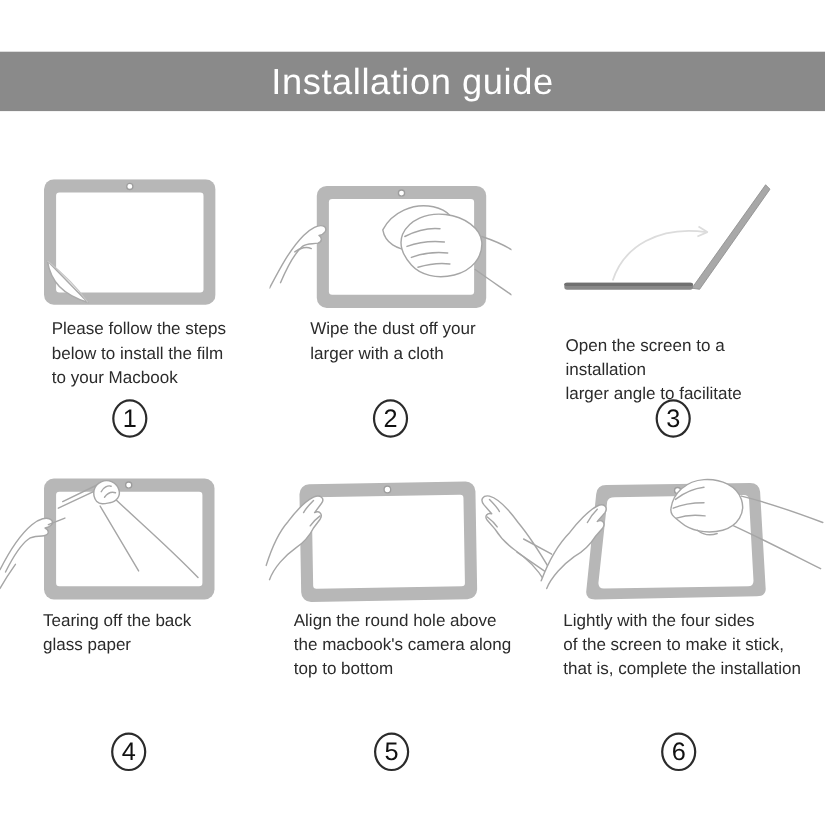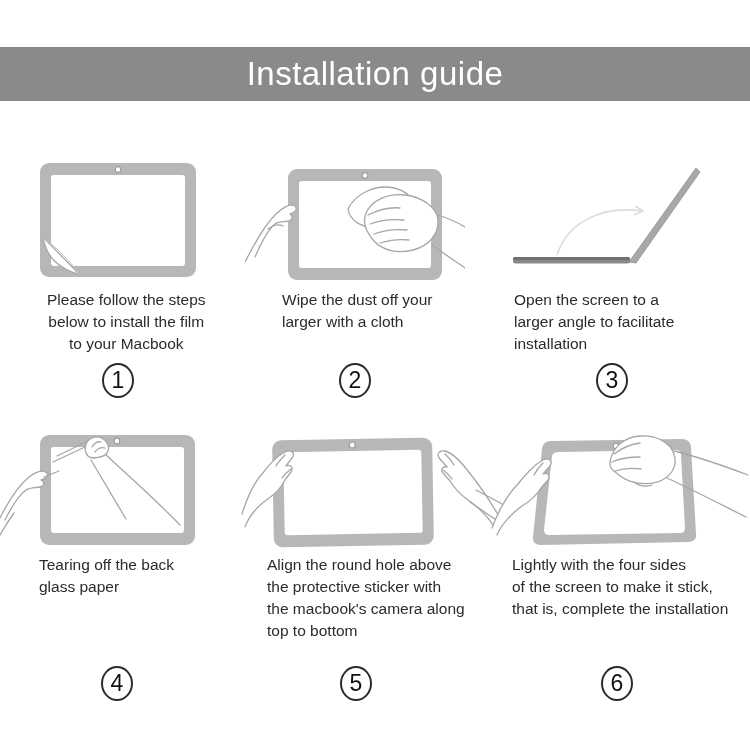--- a/index.html
+++ b/index.html
@@ -21,23 +21,23 @@
   #ill2{left:245px;top:158px;}
   #ill3{left:505px;top:162px;}
   #ill4{left:0px;top:425px;}
   #ill5{left:240px;top:428px;}
   #ill6{left:490px;top:428px;}
   
   .caption{
     position:absolute;color:#2b2b2b;font-size:15.5px;line-height:22px;
     white-space:nowrap;
   }
-  #cap1{left:47px;top:289px;text-align:center;}
+  #cap1{left:47px;top:289px;}
   #cap2{left:282px;top:289px;}
-  #cap3{left:514px;top:289px;}
+  #cap3{left:514px;top:304px;}
   #cap4{left:39px;top:554px;}
   #cap5{left:267px;top:554px;}
   #cap6{left:512px;top:554px;}
   
   .badge{
     position:absolute;width:32px;height:35px;box-sizing:border-box;
     border:2px solid #2b2b2b;border-radius:50%;
     display:flex;align-items:center;justify-content:center;
     font-size:23px;color:#111111;font-weight:400;background:#ffffff;
   }
@@ -96,22 +96,22 @@
 
   <svg id="ill3" class="ill" width="220" height="128" viewBox="0 0 220 128">
     <path d="M124,100 L191,6 L195,10 L131,101 Z" fill="#a8a8a8" stroke="#8f8f8f" stroke-width="0.8"></path>
     <rect x="8" y="95" width="117" height="6.5" rx="2.5" fill="#888888"></rect>
     <rect x="8" y="95" width="117" height="3" rx="1.5" fill="#707070"></rect>
     <path d="M52,93 C62,62 94,43 137,49" fill="none" stroke="#dcdcdc" stroke-width="1.6"></path>
     <path d="M130,44 L138,49 L129,53" fill="none" stroke="#dcdcdc" stroke-width="1.6" stroke-linejoin="round"></path>
   </svg>
   <div id="cap3" class="caption">
     <div>Open the screen to a</div>
+    <div>installation</div>
     <div>larger angle to facilitate</div>
-    <div>installation</div>
   </div>
   <div id="bdg3" class="badge">3</div>
 
   <svg id="ill4" class="ill" width="245" height="130" viewBox="0 0 245 130">
     <rect x="40" y="10" width="155" height="110" rx="9" fill="#b7b7b7"></rect>
     <rect x="51" y="22" width="133" height="86" rx="3" fill="#ffffff"></rect>
     <circle cx="117" cy="16" r="2.8" fill="#ffffff" stroke="#9d9d9d" stroke-width="1.2"></circle>
     <g fill="none" stroke="#a6a6a6" stroke-width="1.3" stroke-linecap="round" stroke-linejoin="round">
       <path d="M57,31 L90,15"></path>
       <path d="M53,37 L85,22"></path>
@@ -143,21 +143,20 @@
       <path d="M51,41 C47,44 44,47 42,50"></path>
       <path d="M260,90 C250,73 241,59 231,47 C223,36 213,25 205,23 C199,22 196,26 200,31 L207,39 C203,38 200,41 203,45 L210,53 C215,61 221,67 228,72 C238,79 249,90 255,100" fill="#ffffff"></path>
       <path d="M205,26 C209,30 212,33 214,37"></path>
       <path d="M203,42 C207,45 210,48 212,51"></path>
       <path d="M236,62 L262,76"></path>
       <path d="M230,74 L262,96"></path>
     </g>
   </svg>
   <div id="cap5" class="caption">
     <div>Align the round hole above</div>
-    <div>the protective sticker with</div>
     <div>the macbook's camera along</div>
     <div>top to bottom</div>
   </div>
   <div id="bdg5" class="badge">5</div>
 
   <svg id="ill6" class="ill" width="260" height="127" viewBox="0 0 260 127">
     <path d="M61,13 L192,11 Q200,11 201,19 L206,106 Q207,114 198,114 L51,117 Q42,117 43,109 L52,21 Q53,13 61,13 Z" fill="#b7b7b7"></path>
     <path d="M69,24 L186,22 Q191,22 191,27 L195,100 Q195,105 190,105 L59,107 Q54,107 54,102 L62,28 Q63,24 69,24 Z" fill="#ffffff"></path>
     <circle cx="126" cy="18" r="2.8" fill="#ffffff" stroke="#9d9d9d" stroke-width="1.2"></circle>
     <g fill="none" stroke="#a6a6a6" stroke-width="1.3" stroke-linecap="round" stroke-linejoin="round">

